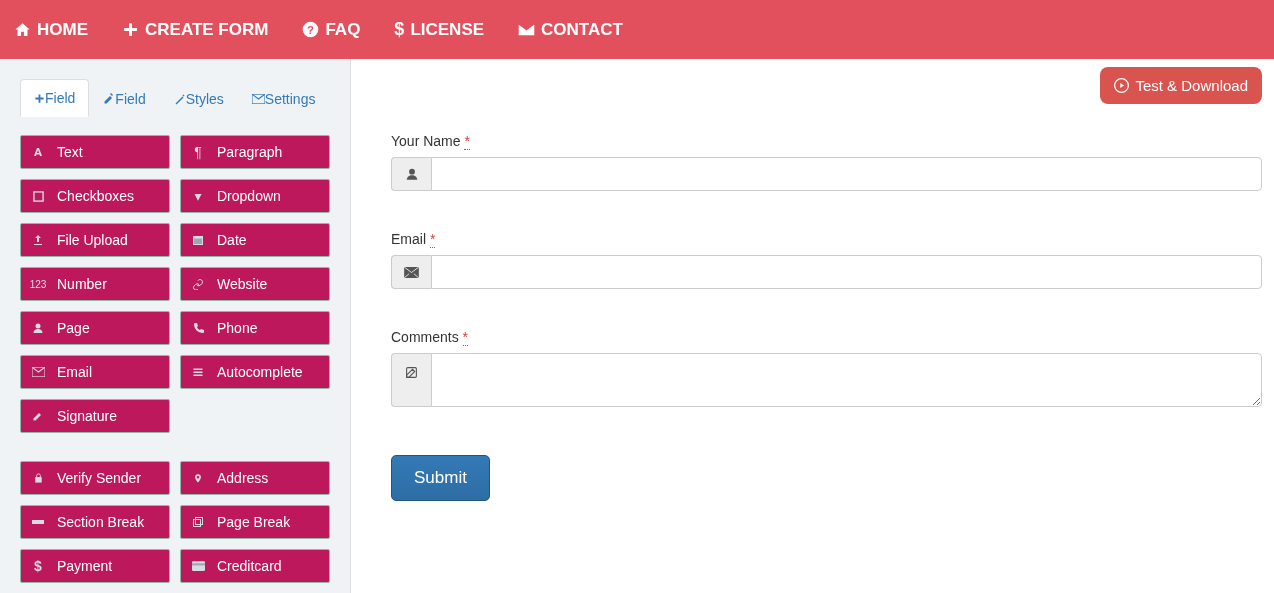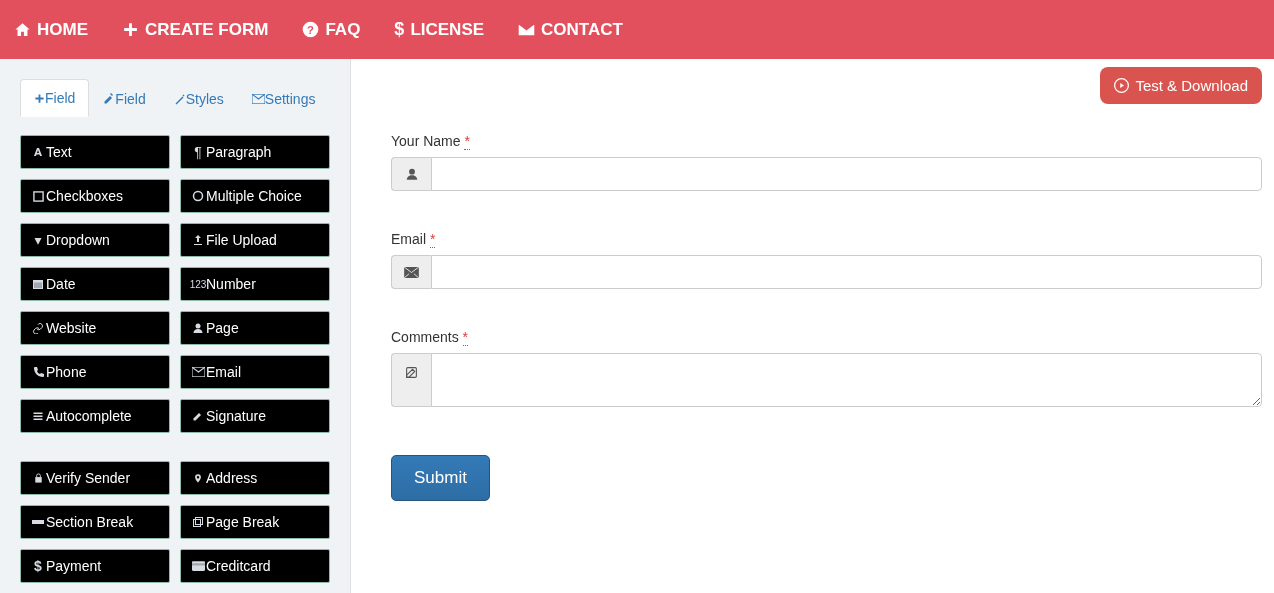--- a/index.html
+++ b/index.html
@@ -7,21 +7,21 @@
 .topnav { background: #e2505d; height: 59px; display: flex; align-items: center; padding-left: 14px; gap: 34px; }
 .topnav a { color: #fff; text-decoration: none; font-weight: 700; font-size: 17px; display: flex; align-items: center; gap: 6px; }
 .topnav a svg, .topnav a .iconbox { fill: #fff; }
 .main { display: flex; }
 .sidebar { width: 351px; background: #f0f3f6; border-right: 1px solid #e0e0e0; padding: 20px 0 20px 0; min-height: 534px; }
 .tabs { display: flex; gap: 0; padding-left: 20px; margin-bottom: 18px; }
 .tab { padding: 10px 13px; font-size: 14px; color: #337ab7; cursor: pointer; display: flex; align-items: center; border: 1px solid transparent; border-bottom: none; }
 .tab.active { background: #fff; border: 1px solid #ddd; border-bottom: 1px solid #fff; border-radius: 4px 4px 0 0; color: #337ab7; }
 .tab svg { fill: #337ab7; }
 .fieldgrid { display: grid; grid-template-columns: 150px 150px; gap: 10px 10px; padding: 0 20px; }
-.field-btn { background: #000000; color: #fff; height: 34px; display: flex; align-items: center; padding-left: 10px; gap: 1px; font-size: 14px; cursor: move; border: 1px solid #8fb9a8; border-radius: 2px; }
+.field-btn { background: #be185d; color: #fff; height: 34px; display: flex; align-items: center; padding-left: 10px; gap: 12px; font-size: 14px; cursor: move; border: 1px solid #8fb9a8; border-radius: 2px; }
 .field-btn .ico { width: 14px; color: #d8dce2; fill: #d8dce2; display: flex; justify-content: center; }
 .gap { height: 28px; }
 .content { flex: 1; padding: 10px 12px 10px 40px; position: relative; }
 .testdl { position: absolute; right: 12px; top: 8px; background: #d9534f; color: #fff; border: none; padding: 10px 14px; border-radius: 8px; font-size: 15px; cursor: pointer; display: flex; align-items: center; gap: 6px; }
 .testdl svg { fill: #fff; }
 .form-group { margin-top: 64px; }
 .form-group + .form-group { margin-top: 40px; }
 .flabel { font-size: 14px; color: #333; margin-bottom: 8px; display: block; }
 .req { color: #d43f3a; border-bottom: 1px dotted #d43f3a; }
 .input-row { display: flex; }
@@ -112,28 +112,20 @@
         </div>
       <div class="field-btn">
           <span class="ico">
             <svg width="11" height="11" viewBox="0 0 24 24">
               <rect x="2" y="2" width="20" height="20" fill="none" stroke="currentColor" stroke-width="3"></rect>
             </svg>
           </span>
           <span>Checkboxes</span>
         </div>
       <div class="field-btn">
-          <span class="ico">
-            <svg width="12" height="12" viewBox="0 0 24 24">
-              <circle cx="12" cy="12" r="9" fill="none" stroke="currentColor" stroke-width="3"></circle>
-            </svg>
-          </span>
-          <span>Multiple Choice</span>
-        </div>
-      <div class="field-btn">
           <span class="ico">▾</span>
           <span>Dropdown</span>
         </div>
       <div class="field-btn">
           <span class="ico">
             <svg width="12" height="12" viewBox="0 0 24 24">
               <path d="M12 2l6 6h-4v8h-4V8H6z M4 20h16v2H4z"></path>
             </svg>
           </span>
           <span>File Upload</span>

